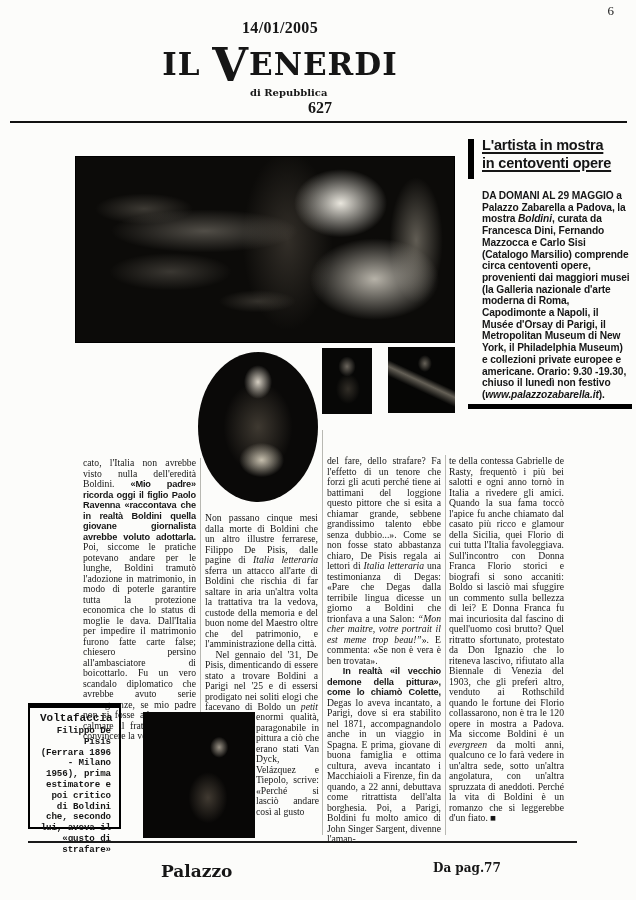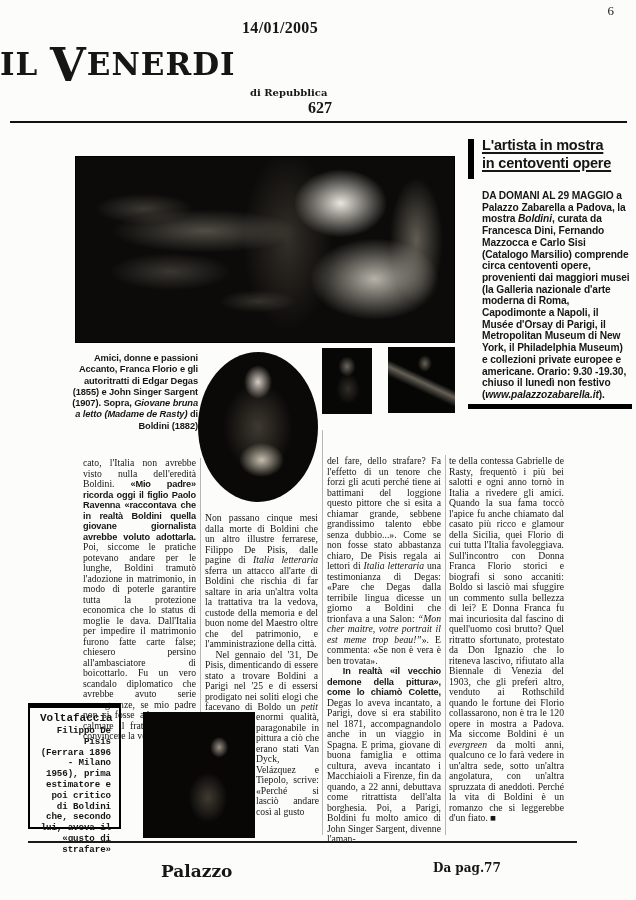--- a/index.html
+++ b/index.html
@@ -3,21 +3,21 @@
 <meta charset="utf-8">
 <style>
   html,body{margin:0;padding:0;background:#e8e8e6;}
   .page{position:relative;width:636px;height:900px;background:#fcfcfa;overflow:hidden;
         color:#161616;font-family:"Liberation Serif",serif;}
 
   
   .pagenum{position:absolute;top:3px;right:22px;font-size:13px;}
   .date{position:absolute;top:19px;left:0;width:560px;text-align:center;
         font-weight:700;font-size:16px;letter-spacing:.3px;}
-  .logo{position:absolute;top:36px;left:0;width:560px;text-align:left;
+  .logo{position:absolute;top:36px;left:0;width:560px;text-align:center;
         font-family:"DejaVu Serif",serif;font-weight:700;font-size:31px;
         letter-spacing:1px;line-height:56px;white-space:nowrap;}
   .logo .v{font-size:46px;vertical-align:-6px;}
   .logosub{position:absolute;top:87px;left:250px;font-family:"DejaVu Serif",serif;
            font-weight:700;font-size:10px;letter-spacing:0;white-space:nowrap;}
   .issue{position:absolute;top:99px;left:0;width:560px;text-align:center;
          font-weight:700;font-size:16px;padding-left:40px;}
   .hrule{position:absolute;top:121px;left:10px;width:617px;height:2px;background:#111;}
 
   
@@ -116,22 +116,20 @@
   <div class="main-image"></div>
 
   <div class="side-bar-mark"></div>
   <div class="sidebar">
     <div class="sidebar-title">L'artista in mostra
 in centoventi opere</div>
     <div class="sidebar-body runs"><span>DA DOMANI AL 29 MAGGIO a Palazzo Zabarella a Padova, la mostra </span><span class="i">Boldini</span><span>, curata da Francesca Dini, Fernando Mazzocca e Carlo Sisi (Catalogo Marsilio) comprende circa centoventi opere, provenienti dai maggiori musei (la Galleria nazionale d'arte moderna di Roma, Capodimonte a Napoli, il Musée d'Orsay di Parigi, il Metropolitan Museum di New York, il Philadelphia Museum) e collezioni private europee e americane. Orario: 9.30 -19.30, chiuso il lunedì non festivo (</span><span class="i">www.palazzozabarella.it</span><span>).</span></div>
   </div>
   <div class="side-rule"></div>
 
-  <div class="caption runs"><span>Amici, donne e passioni
-</span><span>Accanto, Franca Florio e gli autoritratti di Edgar Degas (1855) e John Singer Sargent (1907). Sopra, </span><span class="i">Giovane bruna a letto (Madame de Rasty)</span><span> di Boldini (1882)</span></div>
   <div class="photo-circle"></div>
   <div class="photo-a"></div>
   <div class="photo-b"></div>
 
   <div class="vsep vsep1"></div>
   <div class="vsep vsep2"></div>
   <div class="vsep vsep3"></div>
 
   <div class="col col1 runs"><span>cato, l'Italia non avrebbe visto nulla dell'eredità Boldini. </span><span class="b">«Mio padre» ricorda oggi il figlio Paolo Ravenna «raccontava che in realtà Boldini quella giovane giornalista avrebbe voluto adottarla.</span><span> Poi, siccome le pratiche potevano andare per le lunghe, Boldini tramutò l'adozione in matrimonio, in modo di poterle garantire tutta la protezione economica che lo status di moglie le dava. Dall'Italia per impedire il matrimonio furono fatte carte false; chiesero persino all'ambasciatore di boicottarlo. Fu un vero scandalo diplomatico che avrebbe avuto serie conseguenze, se mio padre non si fosse adoperato per calmare il fratello prima e convincere la vedova poi».</span></div>
   <div class="col col2a runs"><span>Non passano cinque mesi dalla morte di Boldini che un altro illustre ferrarese, Filippo De Pisis, dalle pagine di </span><span class="i">Italia letteraria</span><span> sferra un attacco all'arte di Boldini che rischia di far saltare in aria un'altra volta la trattativa tra la vedova, custode della memoria e del buon nome del Maestro oltre che del patrimonio, e l'amministrazione della città.

